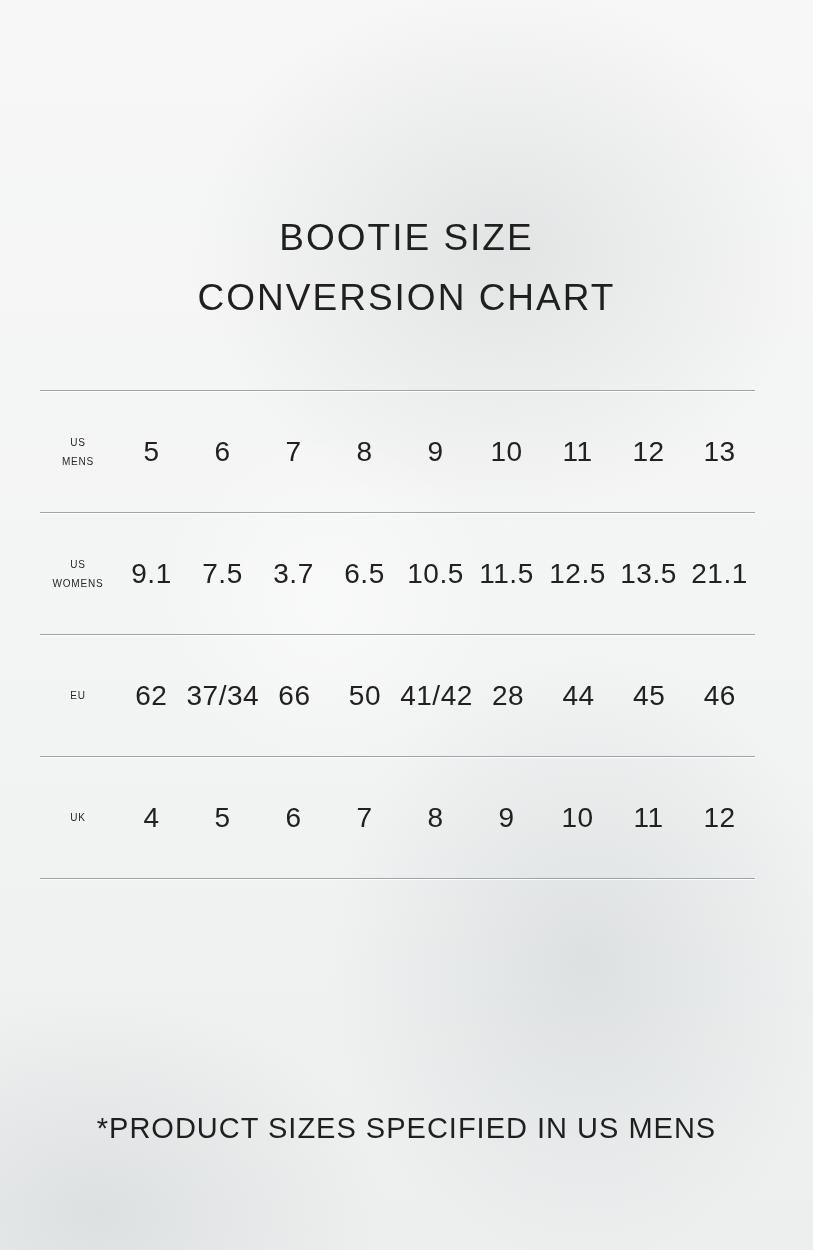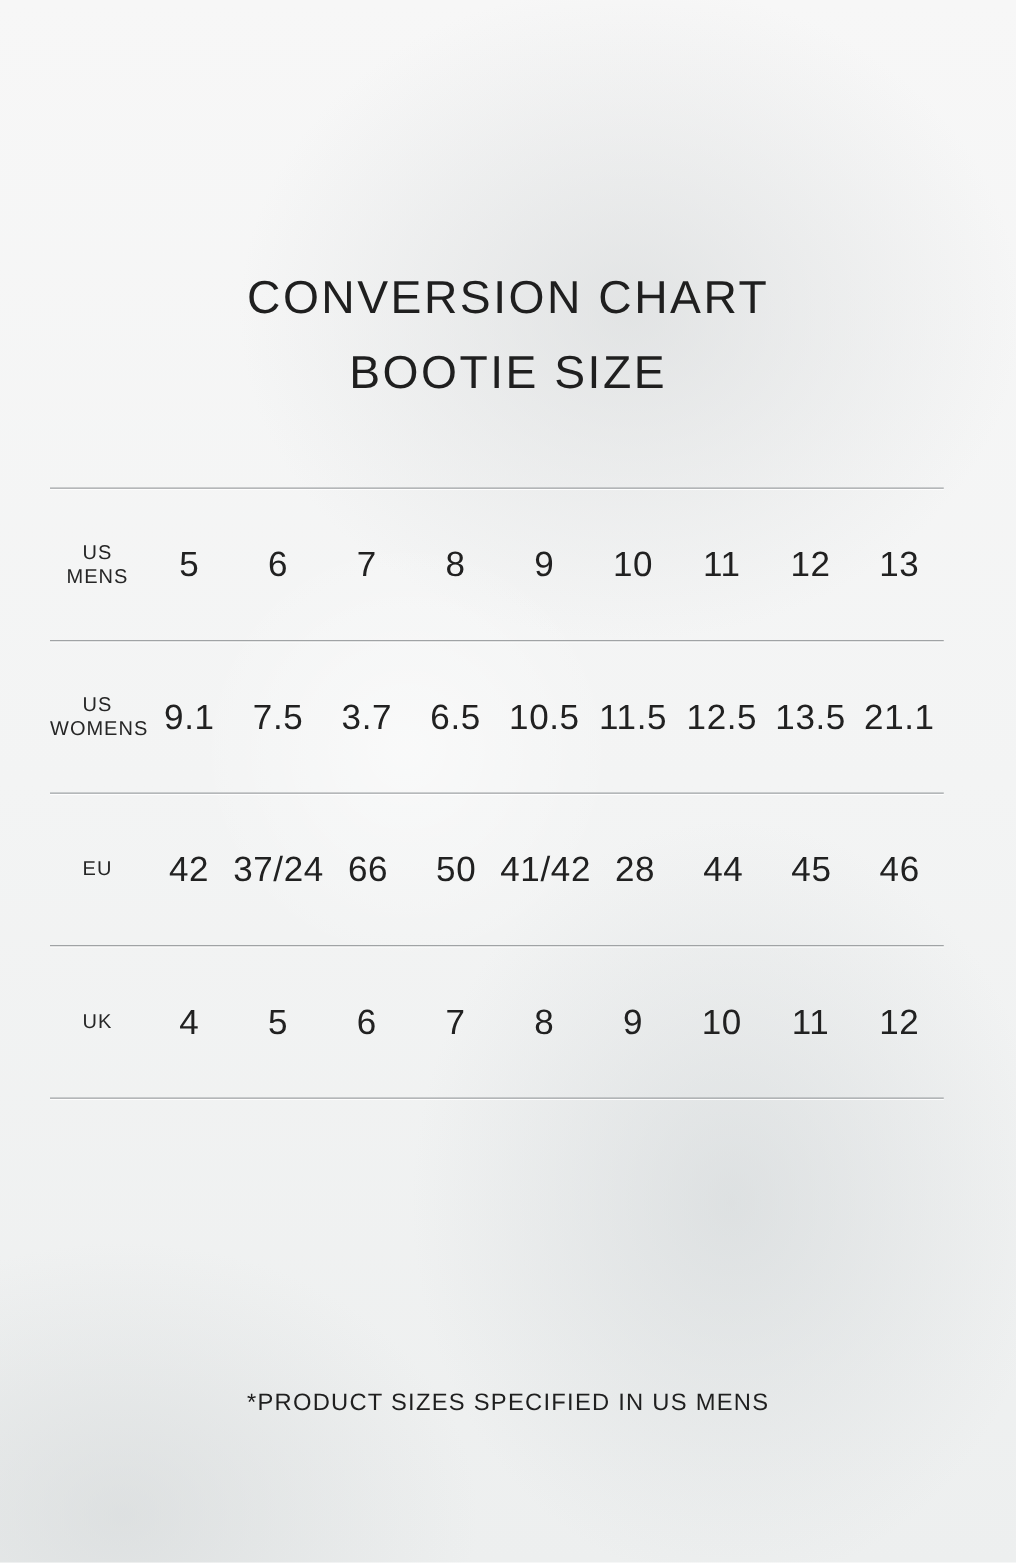--- a/index.html
+++ b/index.html
@@ -52,51 +52,51 @@
     align-items: center;
     height: 121px;
     border-top: 1px solid #a0a3a5;
     box-shadow: inset 0 1px 0 rgba(255,255,255,0.9);
   }
   .row-label {
     display: flex;
     flex-direction: column;
     justify-content: center;
     text-align: center;
-    font-size: 16px;
+    font-size: 10px;
     line-height: 19px;
     letter-spacing: 0.8px;
     color: #262626;
   }
   .cell {
     text-align: center;
     font-size: 28px;
     letter-spacing: 0.5px;
     color: #212121;
   }
 
   .footnote {
     position: absolute;
     top: 1112px;
     left: 0;
     width: 100%;
     text-align: center;
-    font-size: 19px;
+    font-size: 29px;
     letter-spacing: 1px;
     color: #1f1f1f;
   }
 </style>
 </head>
 <body>
 
 <div class="canvas">
 
   <div class="title">
+    <div>BOOTIE SIZE</div>
     <div>CONVERSION CHART</div>
-    <div>BOOTIE SIZE</div>
   </div>
 
   <div class="size-table">
 
     <div class="size-row">
       <div class="row-label">
         <span>US</span>
         <span>MENS</span>
       </div>
       <div class="cell">5</div>
@@ -123,22 +123,22 @@
       <div class="cell">11.5</div>
       <div class="cell">12.5</div>
       <div class="cell">13.5</div>
       <div class="cell">21.1</div>
     </div>
 
     <div class="size-row">
       <div class="row-label">
         <span>EU</span>
       </div>
-      <div class="cell">42</div>
-      <div class="cell">37/24</div>
+      <div class="cell">62</div>
+      <div class="cell">37/34</div>
       <div class="cell">66</div>
       <div class="cell">50</div>
       <div class="cell">41/42</div>
       <div class="cell">28</div>
       <div class="cell">44</div>
       <div class="cell">45</div>
       <div class="cell">46</div>
     </div>
 
     <div class="size-row">

